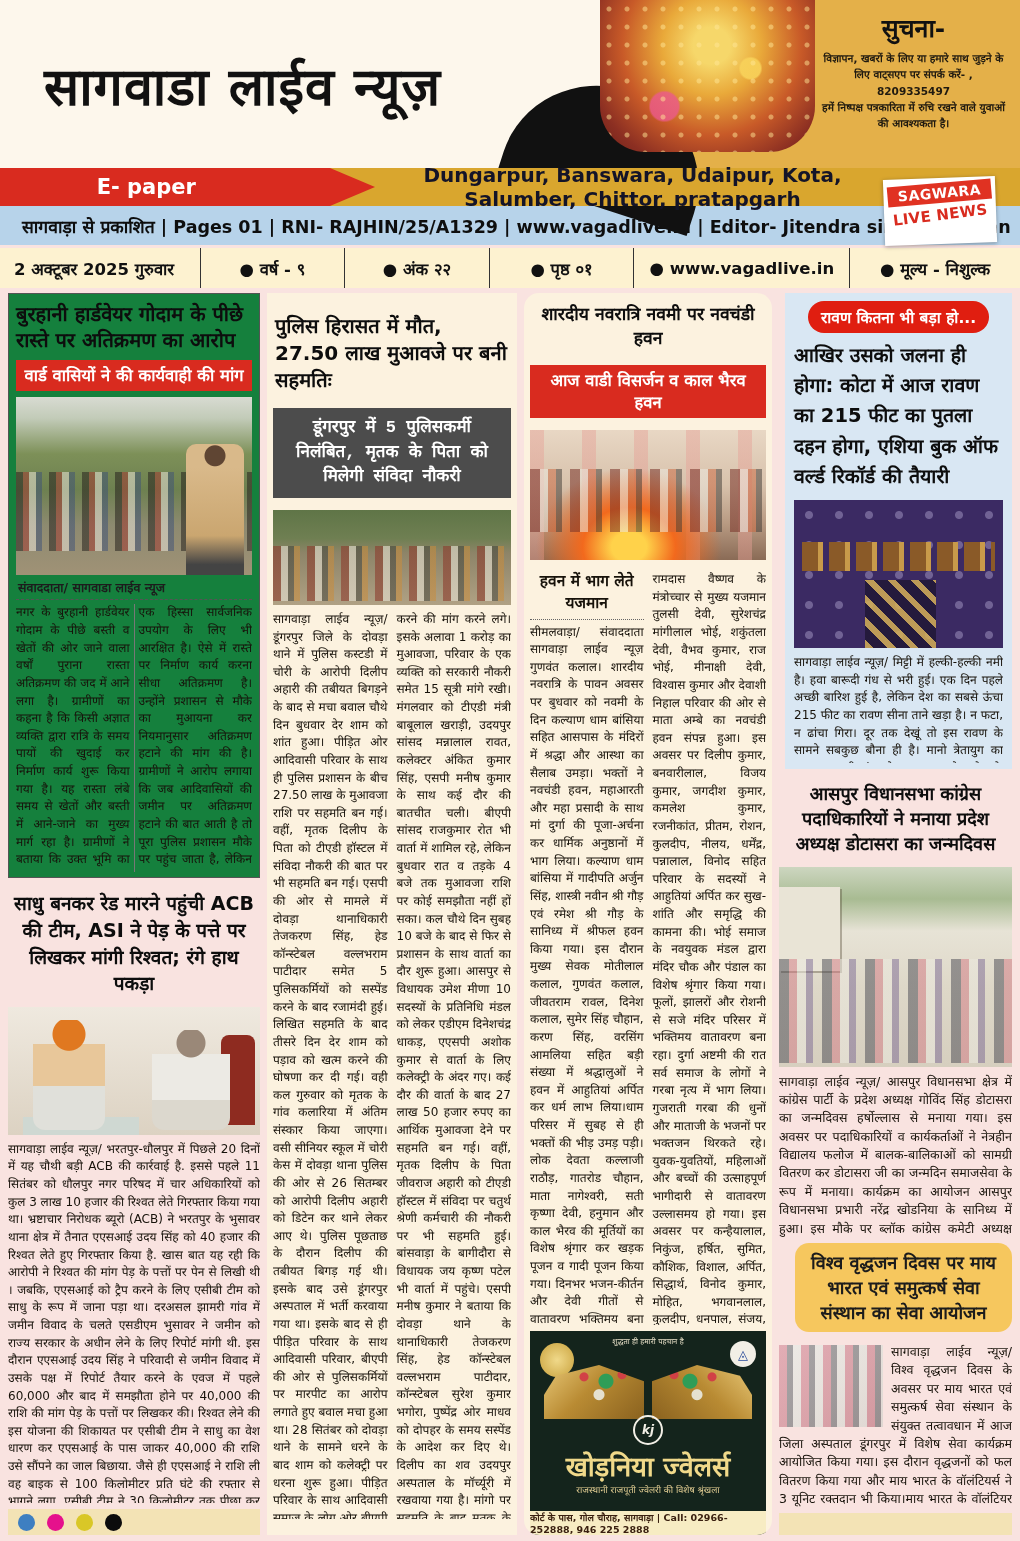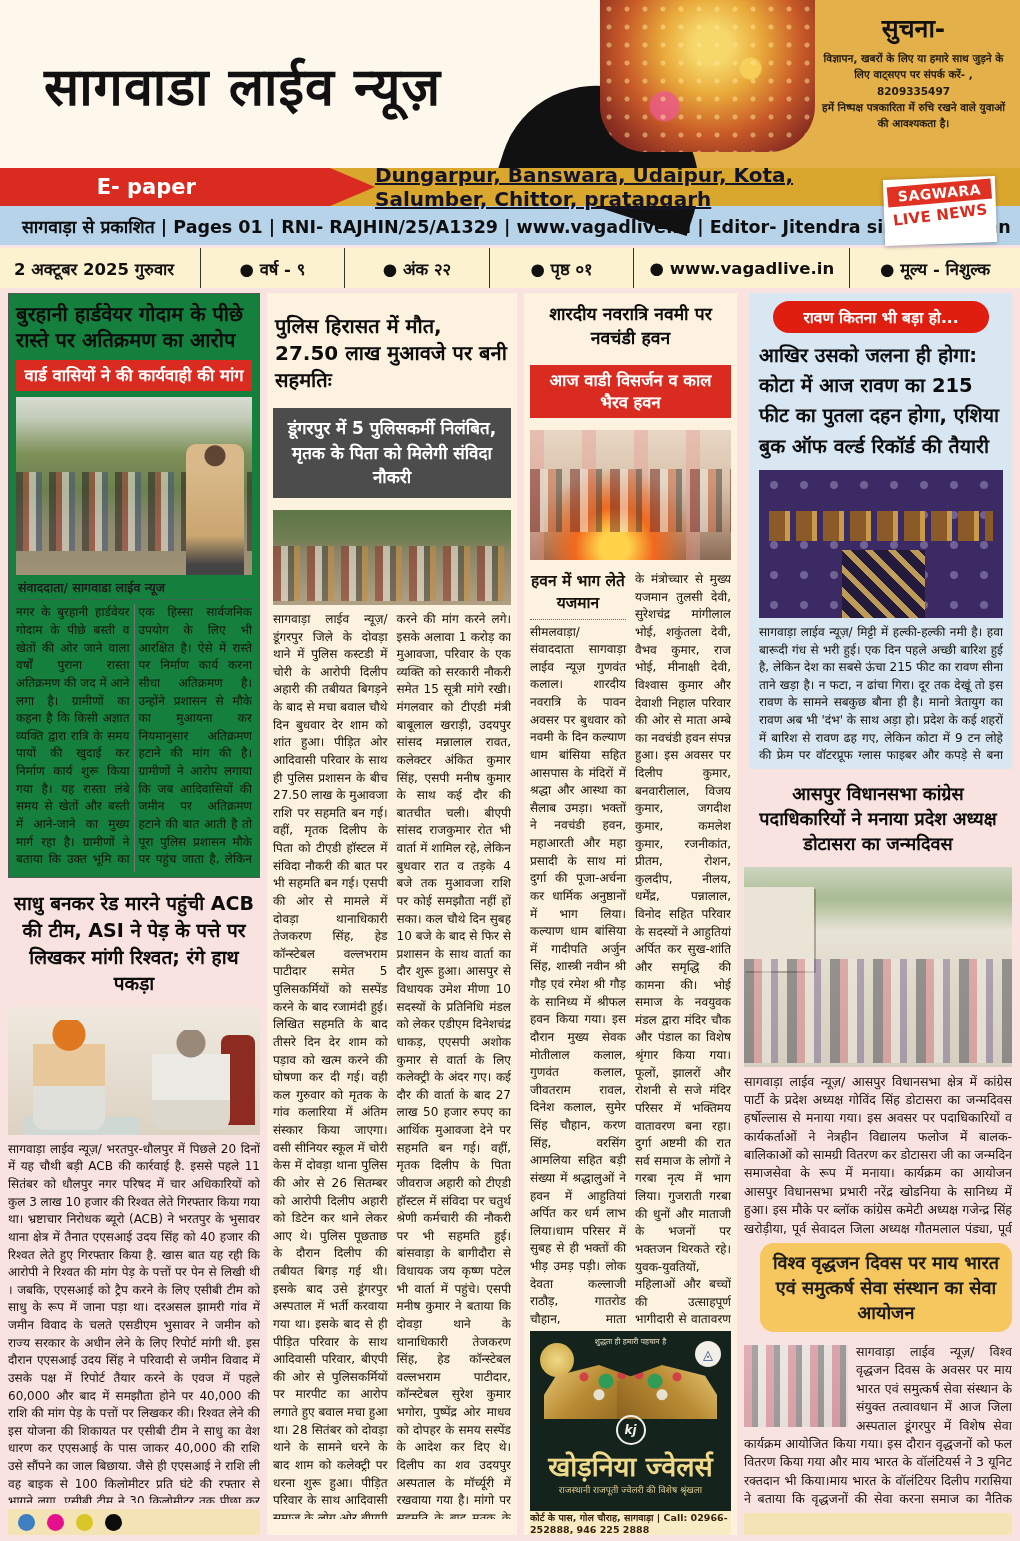--- a/index.html
+++ b/index.html
@@ -30,21 +30,21 @@
   .notice-panel { flex:1; padding:10px 12px 4px 4px; text-align:center; }
   .notice-heading { font-size:25px; font-weight:bold; color:#111; margin-bottom:6px; }
   .notice-text { font-size:10.5px; font-weight:bold; line-height:1.55; color:#201a10; }
 
   
   .epaper-bar { position:relative; height:38px; background:#d9a62e; display:flex; align-items:center; }
   .epaper-ribbon { position:relative; width:375px; height:100%; background:#d92b1f;
     clip-path:polygon(0 0, 88% 0, 100% 50%, 88% 100%, 0 100%);
     display:flex; align-items:center; }
   .epaper-label { width:78%; text-align:center; color:#fff; font-size:21px; font-weight:bold; }
-  .districts-line { flex:1; font-size:20px; font-weight:bold; color:#141428; padding-right:130px;text-decoration:underline; }
+  .districts-line { flex:1; text-align:center; font-size:20px; font-weight:bold; color:#141428; padding-right:130px; }
 
   
   .sagwara-badge { position:absolute; top:178px; right:24px; width:112px; height:66px; background:#fff;
     box-shadow:0 1px 4px rgba(0,0,0,.35); z-index:20; padding:5px 4px; transform:rotate(-2deg); }
   .badge-top { background:#e03222; color:#fff; font-weight:bold; font-size:14px; text-align:center;
     padding:2px 0; transform:rotate(-3deg); letter-spacing:.5px; }
   .badge-bottom { color:#d92b1f; font-weight:bold; font-size:15px; text-align:center;
     padding:3px 0 0; transform:rotate(-5deg); letter-spacing:.3px; }
 
   
@@ -55,21 +55,21 @@
   .dateline-bar { height:40px; margin-top:3px; background:#fdf2d0; display:flex; align-items:stretch; }
   .dateline-item { display:flex; align-items:center; justify-content:center; font-size:16.5px;
     font-weight:bold; color:#111; padding:0 10px; }
   .dateline-item + .dateline-item { border-left:1.5px solid #333; }
   .dl-0 { flex:1.35; justify-content:flex-start; padding-left:14px; }
   .dl-1 { flex:.95; } .dl-2 { flex:.95; } .dl-3 { flex:.95; } .dl-4 { flex:1.15; } .dl-5 { flex:1.5; }
 
   
   .main { display:flex; gap:7px; padding:5px 8px 0; height:1247px; }
   .col { display:flex; flex-direction:column; gap:6px; height:100%; overflow:hidden; }
-  .col-1 { width:252px; } .col-2 { width:250px; } .col-3 { width:213px; } .col-4 { flex:1; }
+  .col-1 { width:252px; } .col-2 { width:250px; } .col-3 { width:248px;border-radius:15px; } .col-4 { flex:1; }
 
   .panel { background:#fcf2df; }
   .headline { font-weight:bold; color:#0d0d0d; }
   .body-text { font-size:12px; line-height:1.47; text-align:justify; color:#17120a; }
   .two-col { columns:2; column-gap:9px; }
 
   
   .a1-box { border:1.5px solid #555; background:#15803d; padding:7px 7px 5px; }
   .a1-headline { font-size:20px; line-height:1.3; }
   .red-subhead { background:#d92b1f; color:#fff; font-weight:bold; font-size:16.5px; text-align:center;
@@ -100,21 +100,21 @@
   .acb-table { position:absolute; left:6%; bottom:0; width:46%; height:14%; background:#cfd8d2; }
   .acb-body { flex:1; overflow:hidden; }
 
   .cmyk-strip { height:26px; background:#f3e3b5; display:flex; align-items:center; gap:12px; padding-left:10px; flex-shrink:0; }
   .cmyk-dot { width:17px; height:17px; border-radius:50%; }
   .dot-c { background:#3e7fc1; } .dot-m { background:#e5118c; } .dot-y { background:#d9c727; } .dot-k { background:#0c0c0c; }
 
   
   .a2-headline { font-size:20px; line-height:1.35; padding:4px 2px 2px; }
   .gray-subhead { background:#4c4c4c; color:#fff; font-weight:bold; font-size:17px; text-align:center;
-    line-height:1.45; padding:8px 6px; margin:6px 0; }
+    line-height:1.45; padding:8px 6px; margin:6px 0;font-family:Liberation Mono, monospace; }
   .a2-photo { height:95px; flex-shrink:0;
     background:linear-gradient(180deg,#5f7547 0%,#6f7f52 30%,#8d8468 45%,#b0a184 100%); }
   .a2-photo::before { content:""; position:absolute; left:0; right:0; top:38%; height:58%;
     background:repeating-linear-gradient(90deg, rgba(140,60,45,.6) 0 8px, rgba(230,225,210,.6) 8px 15px,
       rgba(70,70,60,.55) 15px 21px, rgba(200,140,60,.55) 21px 27px, transparent 27px 34px); }
   .a2-body { flex:1; overflow:hidden; }
 
   
   .a3-headline { font-size:17.5px; line-height:1.35; text-align:center; padding:6px 0 2px; }
   .a3-photo { height:130px; flex-shrink:0;

